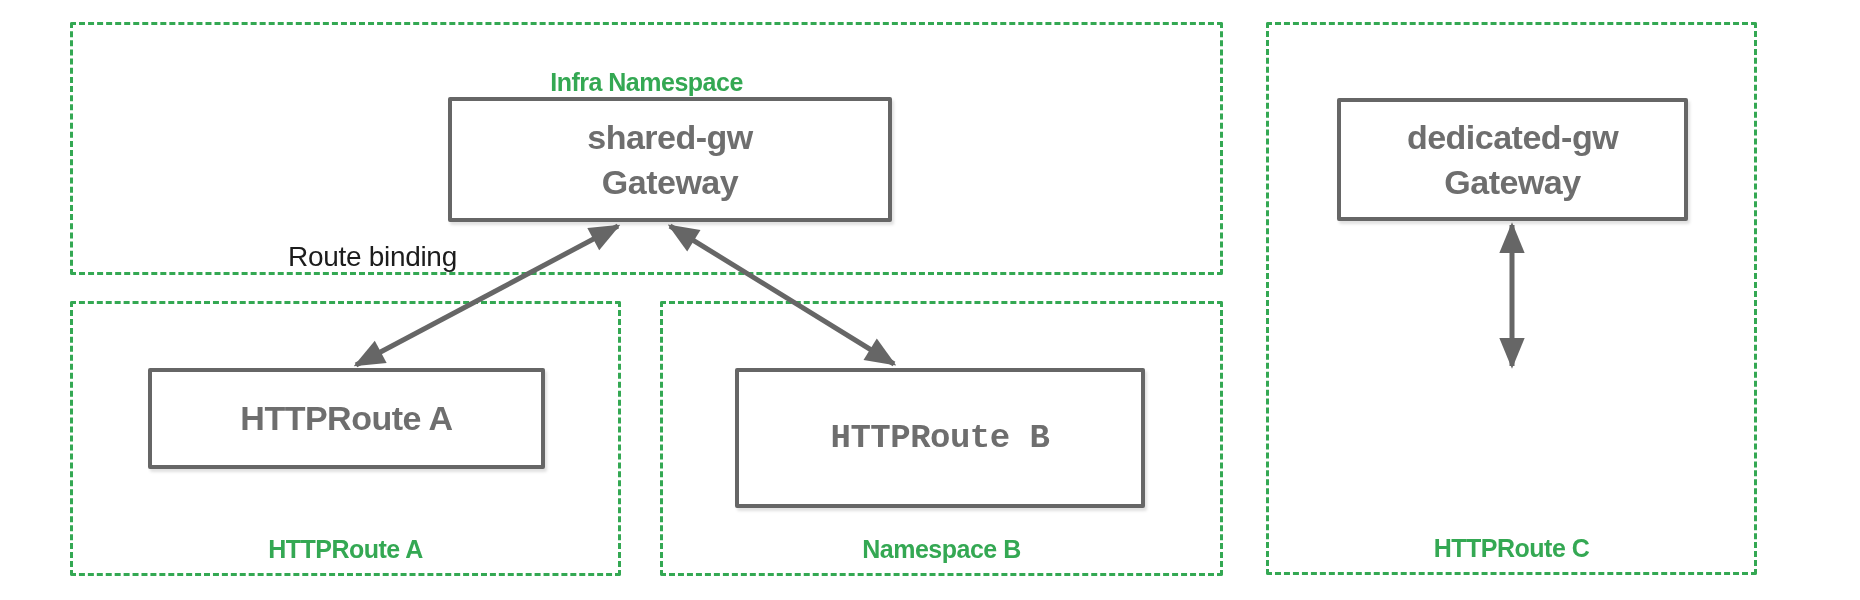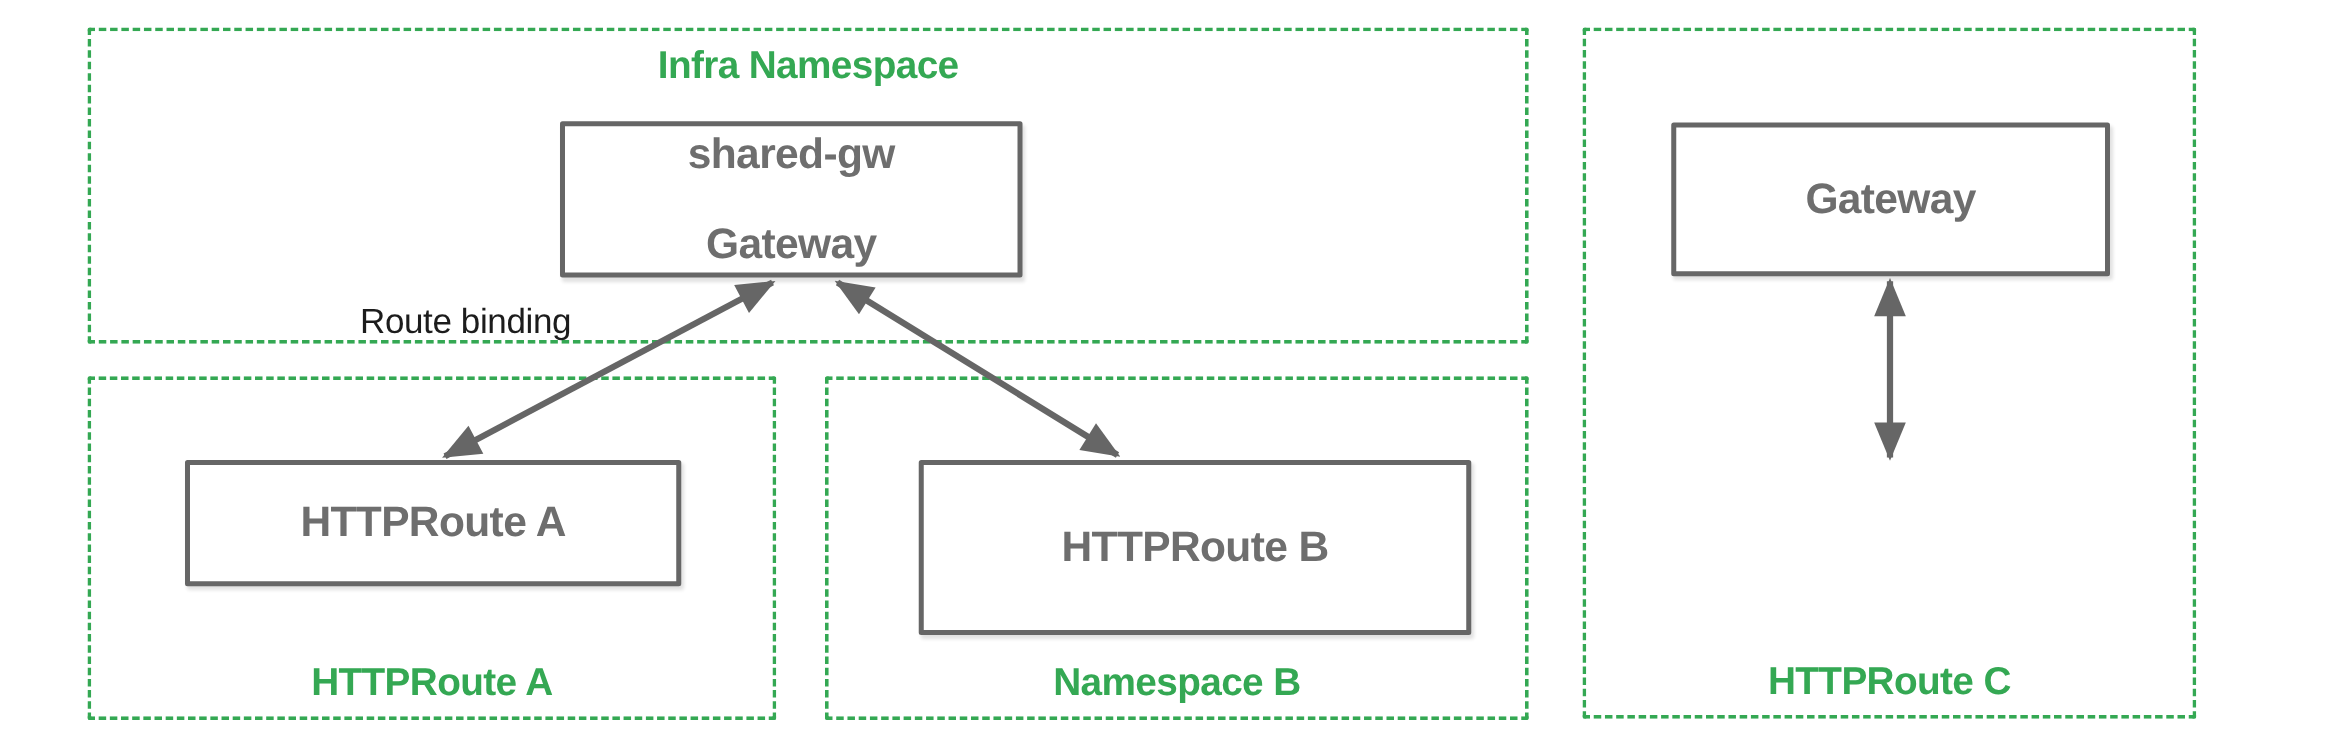--- a/index.html
+++ b/index.html
@@ -12,22 +12,23 @@
   .canvas{
     position:relative;width:1860px;height:600px;background:#ffffff;
     font-family:"Liberation Sans",sans-serif;overflow:hidden;
   }
   .ns-box{
     position:absolute;border:3px dashed var(--green);border-radius:2px;
     box-sizing:border-box;background:transparent;
   }
   .ns-label{
     position:absolute;left:0;right:0;text-align:center;
-    color:var(--green);font-weight:bold;font-size:31px;letter-spacing:-0.5px;
+    color:var(--green);font-weight:bold;font-size:25px;letter-spacing:-0.5px;
     white-space:nowrap;
+    margin-top:34px;
   }
   .ns-label.at-top{top:9px;}
   .ns-label.at-bottom{bottom:9px;}
   .node{
     position:absolute;box-sizing:border-box;border:4px solid var(--node-border);
     border-radius:2px;background:#ffffff;
     display:flex;flex-direction:column;align-items:center;justify-content:center;
     color:var(--node-text);font-weight:bold;font-size:34px;line-height:1.32;
     letter-spacing:-0.5px;text-align:center;
     box-shadow:2px 3px 3px rgba(0,0,0,0.12);
@@ -36,24 +37,24 @@
   .arrows{position:absolute;left:0;top:0;z-index:5;pointer-events:none;color:var(--node-border);}
   .annotation{
     position:absolute;color:var(--annotation);font-size:28px;font-weight:400;
     letter-spacing:-0.3px;white-space:nowrap;z-index:6;text-align:right;
   }
   
   #infra-box{left:70px;top:22px;width:1153px;height:253px;}
   #nsa-box{left:70px;top:301px;width:551px;height:275px;}
   #nsb-box{left:660px;top:301px;width:563px;height:275px;}
   #nsc-box{left:1266px;top:22px;width:491px;height:553px;}
-  #shared-gw{left:448px;top:97px;width:370px;height:125px;justify-content:space-between;}
+  #shared-gw{left:448px;top:97px;width:444px;height:125px;}
   #dedicated-gw{left:1337px;top:98px;width:351px;height:123px;}
   #httproute-a{left:148px;top:368px;width:397px;height:101px;}
-  #httproute-b{left:735px;top:368px;width:442px;height:140px;}
+  #httproute-b{left:735px;top:368px;width:410px;height:140px;font-family:Liberation Mono, monospace;}
   #httproute-c{left:1338px;top:369px;width:350px;height:139px;}
   #route-binding{left:288px;top:241px;}
 </style>
 </head>
 <body>
 
 <div class="canvas">
 
   <div class="ns-box" id="infra-box">
     <div class="ns-label at-top">Infra Namespace</div>
@@ -81,20 +82,21 @@
     <line x1="670" y1="226" x2="894" y2="364" stroke="currentColor" stroke-width="5" marker-start="url(#ah)" marker-end="url(#ah)"></line>
     <line x1="1512" y1="225" x2="1512" y2="366" stroke="currentColor" stroke-width="5" marker-start="url(#ah)" marker-end="url(#ah)"></line>
   </svg>
 
   <div class="node" id="shared-gw">
     <span>shared-gw</span>
     <span>Gateway</span>
   </div>
 
   <div class="node" id="dedicated-gw">
+    <span>dedicated-gw</span>
     <span>Gateway</span>
   </div>
 
   <div class="node" id="httproute-a">
     <span>HTTPRoute A</span>
   </div>
 
   <div class="node" id="httproute-b">
     <span>HTTPRoute B</span>
   </div>

